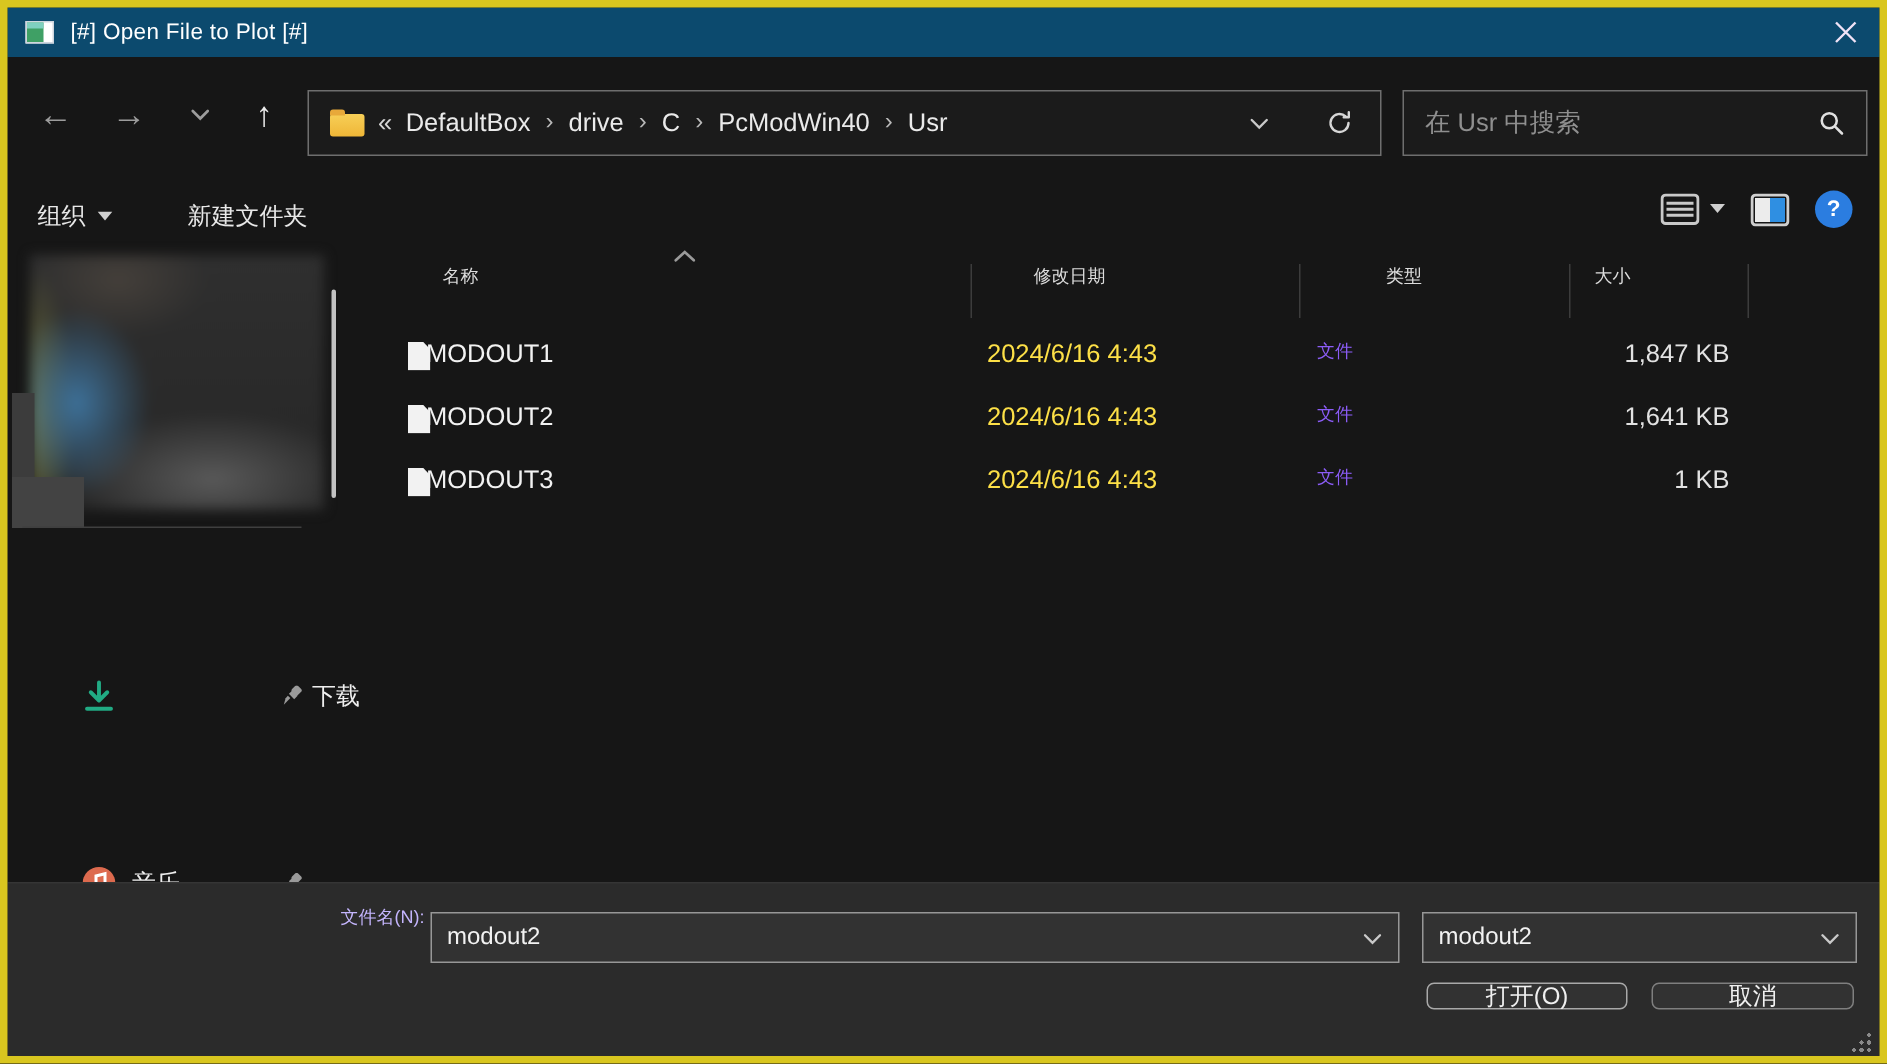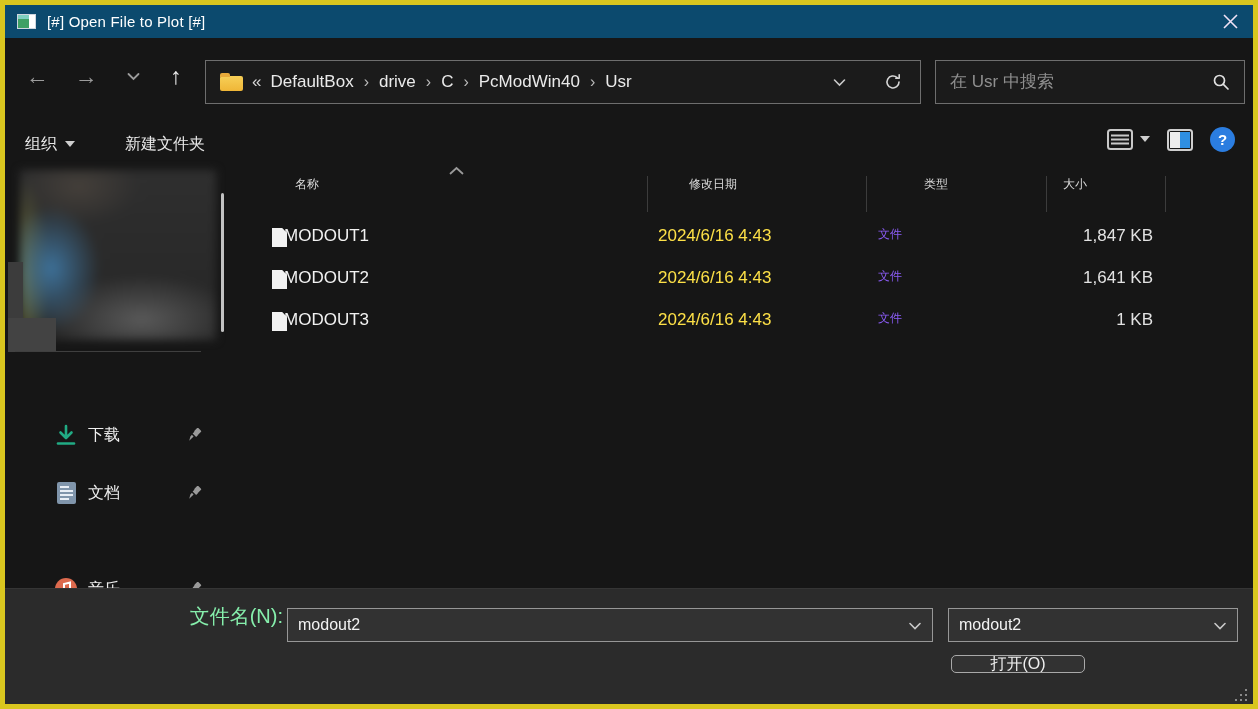--- a/index.html
+++ b/index.html
@@ -67,21 +67,21 @@
   .frow{position:absolute;left:240px;width:1013px;height:42px;cursor:pointer;}
   .frow .fic{position:absolute;left:32px;top:11px;width:15px;height:19px;background:#f2f2f2;
     clip-path:polygon(0 0,68% 0,100% 26%,100% 100%,0 100%);}
   .fname{position:absolute;left:44px;top:9px;color:#f2f2f2;font-size:17px;}
   .fdate{position:absolute;left:418px;top:9px;color:#fde047;font-size:17px;}
   .ftype{position:absolute;left:638px;top:9px;color:#8b5cf6;font-size:12px;}
   .fsize{position:absolute;right:100px;top:9px;color:#e2e2e2;font-size:17px;text-align:right;}
   
   .footer{position:absolute;left:5px;right:5px;top:588px;height:116px;background:#2b2b2b;z-index:10;
     border-top:1px solid rgba(255,255,255,.05);}
-  .fn-label{position:absolute;left:120px;top:14px;width:158px;text-align:right;color:#86efac;font-size:20px;}
+  .fn-label{position:absolute;left:120px;top:14px;width:158px;text-align:right;color:#c4b5fd;font-size:12px;}
   .combo{position:absolute;top:19px;height:34px;background:#323232;border:1px solid #979797;
     box-sizing:border-box;display:flex;align-items:center;}
   .combo .chev{position:absolute;right:11px;top:13px;}
   .combo input{flex:1;background:transparent;border:none;outline:none;color:#f2f2f2;font-size:16px;
     padding:0 32px 0 10px;font-family:inherit;}
   .combo .val{color:#f2f2f2;font-size:16px;padding-left:10px;}
   .btn{position:absolute;top:66px;height:18px;border-radius:5px;background:#323232;color:#f0f0f0;
     font-size:16px;display:flex;align-items:center;justify-content:center;cursor:pointer;box-sizing:border-box;}
   .btn.open{left:946px;width:134px;border:1px solid #a9a9a9;}
   .btn.cancel{left:1096px;width:135px;border:1px solid #7f7f7f;}
@@ -210,57 +210,39 @@
     </div>
   </div>
 
   <div class="thumb"></div>
   <div class="artifact1"></div>
   <div class="artifact2"></div>
   <div class="sb-scroll"></div>
   <div class="sb-divider"></div>
 
 
-  <div class="sb-item" style="top:411px;">
+  <div class="sb-item" style="top:440px;justify-content:space-between;">
     <span class="sb-ic">
       <svg width="22" height="22" viewBox="0 0 22 22">
           <path d="M11 2v11M5.5 8.5L11 14l5.5-5.5" stroke="#21ab84" stroke-width="2.6" fill="none" stroke-linecap="round" stroke-linejoin="round"></path>
           <path d="M3 19.5h16" stroke="#21ab84" stroke-width="2.6" stroke-linecap="round"></path>
         </svg>
     </span>
     <span class="sb-label">下载</span>
     <span class="sb-pin">
       <svg width="14" height="14" viewBox="0 0 14 14">
           <g fill="#9a9a9a">
             <rect x="7" y="0.5" width="5.5" height="5.5" rx="1.2" transform="rotate(45 9.75 3.25)"></rect>
             <rect x="5" y="4.6" width="5" height="3.2" transform="rotate(45 7.5 6.2)"></rect>
             <path d="M5.6 8.4L1.2 12.8l1.2-4.3 1.5-1.7z"></path>
           </g>
         </svg>
     </span>
   </div>
 
-  <div class="sb-item" style="top:469px;">
-    <span class="sb-ic">
-      <svg width="19" height="22" viewBox="0 0 19 22">
-          <rect width="19" height="22" rx="2" fill="#8095ab"></rect>
-          <path d="M3 5h9M3 9h13M3 13h13M3 17h9" stroke="#e8eef5" stroke-width="2"></path>
-        </svg>
-    </span>
-    <span class="sb-label">文档</span>
-    <span class="sb-pin">
-      <svg width="14" height="14" viewBox="0 0 14 14">
-          <g fill="#9a9a9a">
-            <rect x="7" y="0.5" width="5.5" height="5.5" rx="1.2" transform="rotate(45 9.75 3.25)"></rect>
-            <rect x="5" y="4.6" width="5" height="3.2" transform="rotate(45 7.5 6.2)"></rect>
-            <path d="M5.6 8.4L1.2 12.8l1.2-4.3 1.5-1.7z"></path>
-          </g>
-        </svg>
-    </span>
-  </div>
 
 
   <div class="sb-item" style="top:565px;">
     <span class="sb-ic">
       <svg width="22" height="22" viewBox="0 0 22 22">
           <circle cx="11" cy="11" r="11" fill="#dd6a4e"></circle>
           <path d="M9 16V6l6-1.5V14" stroke="#fff" stroke-width="2" fill="none"></path>
         </svg>
     </span>
     <span class="sb-label">音乐</span>
@@ -328,18 +310,21 @@
       <span class="chev">
         <svg width="12" height="8" viewBox="0 0 12 8">
             <path d="M1 1.5l5 5 5-5" stroke="#c9c9c9" stroke-width="1.6" fill="none" stroke-linecap="round"></path>
           </svg>
       </span>
     </div>
 
     <div class="btn open">
       <span>打开(O)</span>
     </div>
+    <div class="btn cancel">
+      <span>取消</span>
+    </div>
 
     <div class="grip"></div>
   </div>
 
   <div class="frame"></div>
 </div>
 
 </body></html>

